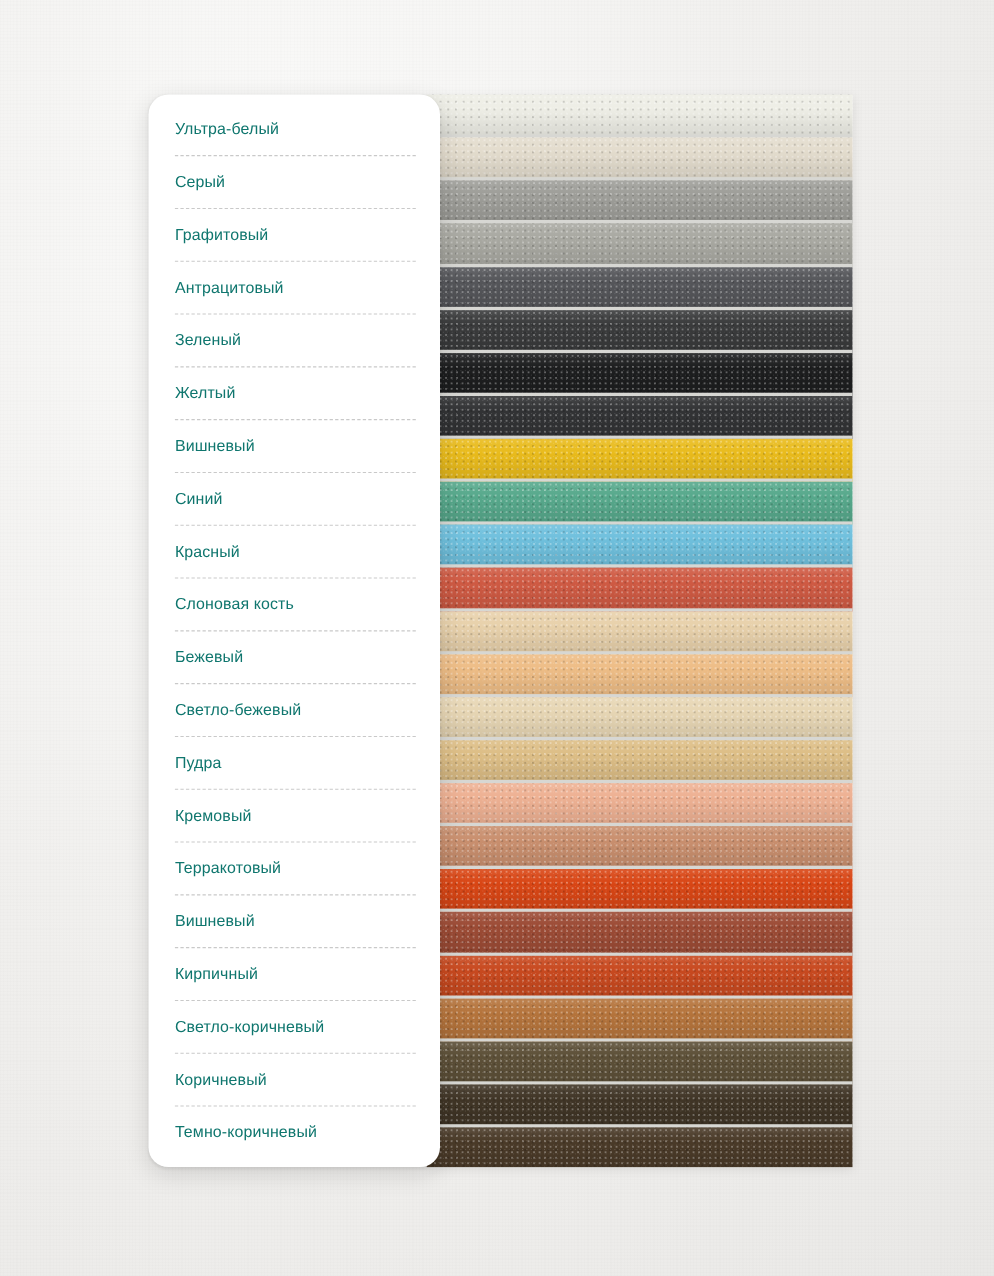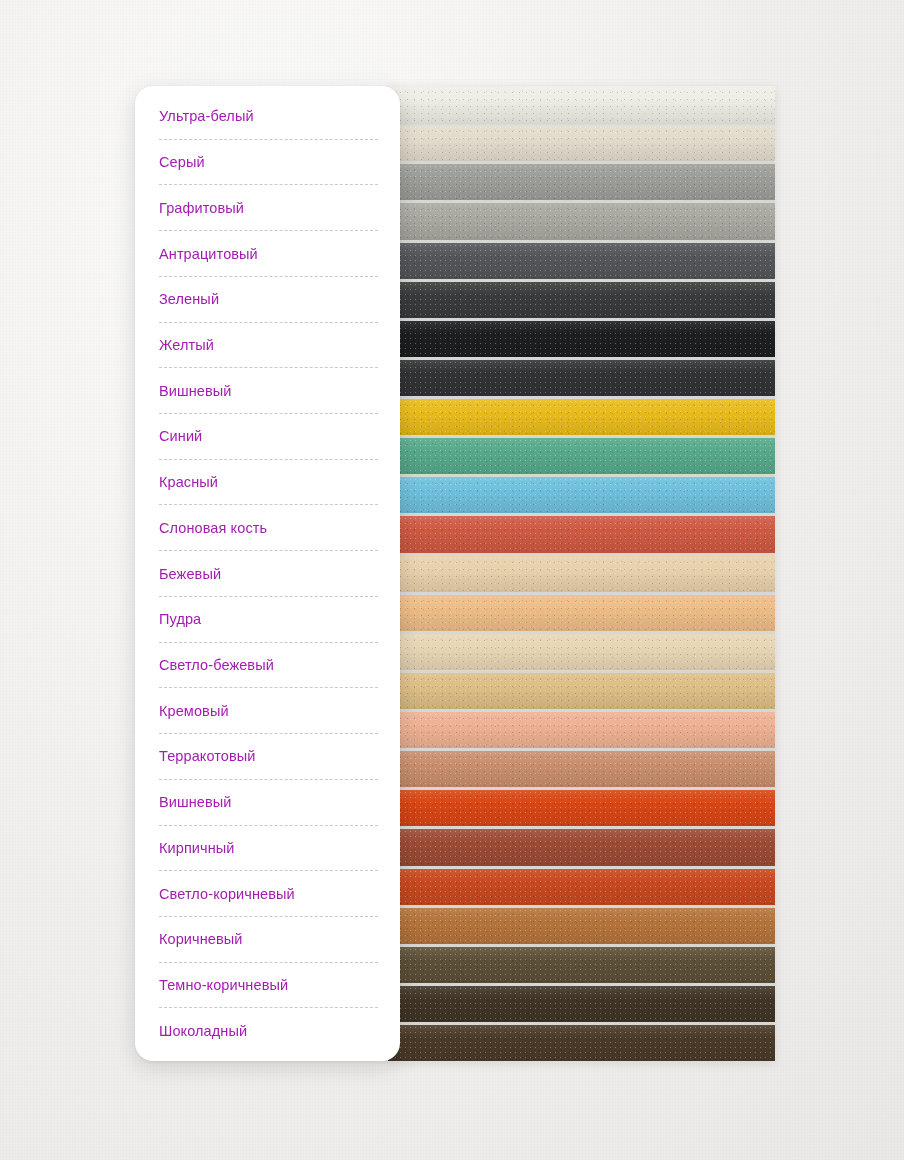--- a/index.html
+++ b/index.html
@@ -107,21 +107,21 @@
   .row {
     flex: 1 1 0;
     display: flex;
     align-items: center;
     border-bottom: 1px dashed #c9c9c9;
     box-sizing: border-box;
   }
   .row:last-child { border-bottom: none; }
   .row-label {
     font-size: 14.5px;
-    color: #a21caf;
+    color: #0f766e;
     letter-spacing: .1px;
     white-space: nowrap;
   }
 </style>
 </head>
 <body>
 
 <div class="bg-wash"></div>
 
 <div class="palette">
@@ -183,45 +183,42 @@
         <div class="row">
           <span class="row-label">Красный</span>
         </div>
         <div class="row">
           <span class="row-label">Слоновая кость</span>
         </div>
         <div class="row">
           <span class="row-label">Бежевый</span>
         </div>
         <div class="row">
+          <span class="row-label">Светло-бежевый</span>
+        </div>
+        <div class="row">
           <span class="row-label">Пудра</span>
         </div>
         <div class="row">
-          <span class="row-label">Светло-бежевый</span>
-        </div>
-        <div class="row">
           <span class="row-label">Кремовый</span>
         </div>
         <div class="row">
           <span class="row-label">Терракотовый</span>
         </div>
         <div class="row">
           <span class="row-label">Вишневый</span>
         </div>
         <div class="row">
           <span class="row-label">Кирпичный</span>
         </div>
         <div class="row">
           <span class="row-label">Светло-коричневый</span>
         </div>
         <div class="row">
           <span class="row-label">Коричневый</span>
         </div>
         <div class="row">
           <span class="row-label">Темно-коричневый</span>
-        </div>
-        <div class="row">
-          <span class="row-label">Шоколадный</span>
         </div>
       </div>
   </div>
 
 </div>
 
 </body></html>

